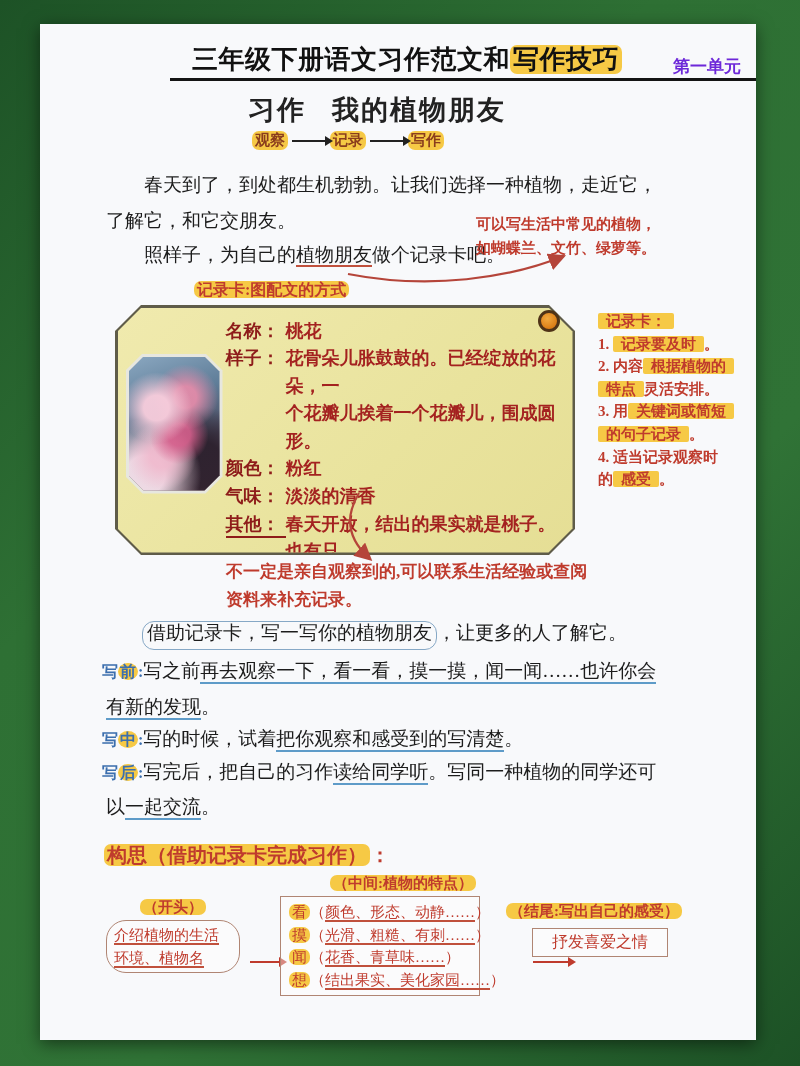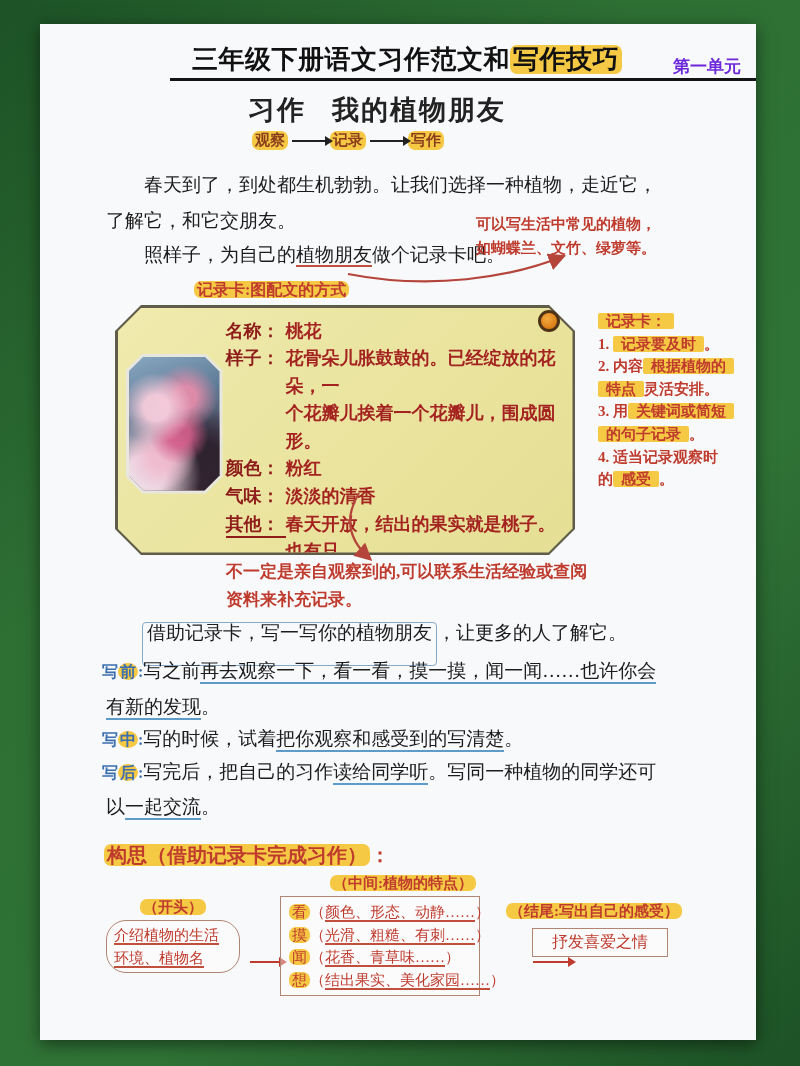--- a/index.html
+++ b/index.html
@@ -15,21 +15,21 @@
     background:#f8f9fb;
     box-shadow:0 4px 16px rgba(0,0,0,.5);
   }
   .abs { position:absolute; }
   .hw  { color:#bf3b2d; font-weight:700; }
   .hw2 { color:#8a3d1d; font-weight:700; }
   .pill { background:#f6c945; border-radius:7px; padding:0 3px; }
   .t19 { font-size:19px; line-height:33px; color:#1c1c1c; }
   .ub { border-bottom:2px solid #5e9bc8; padding-bottom:1px; }
   .ur { border-bottom:2px solid #c0503c; }
-  .bluebox { border:1.5px solid #86a8c6; border-radius:4px; padding:0 4px 20px 4px;font-family:Liberation Mono, monospace; }
+  .bluebox { border:1.5px solid #86a8c6; border-radius:12px; padding:0 4px 6px 4px; }
   .header-rule { left:130px; top:54px; width:586px; height:3px; background:#141414; }
   .title { left:152px; top:18px; font-size:26px; font-weight:700; color:#111; letter-spacing:.5px; }
   .unit { left:633px; top:31px; font-size:17px; color:#6d28d9; font-weight:700;text-align:center; }
   .subtitle { left:208px; top:68px; font-size:27px; color:#222; font-weight:600; letter-spacing:2px; }
   .subtitle .gap { display:inline-block; width:26px; }
   .flow { left:212px; top:107px; display:flex; align-items:center; font-size:15px; }
   .arrowline { display:inline-block; position:relative; height:2px; background:#222; width:34px; margin:0 4px; vertical-align:middle; }
   .arrowline::after { content:""; position:absolute; right:-7px; top:-4px; border-left:8px solid #222; border-top:5px solid transparent; border-bottom:5px solid transparent; }
   .arrowline.red { background:#bf3b2d; }
   .arrowline.red::after { border-left-color:#bf3b2d; }

